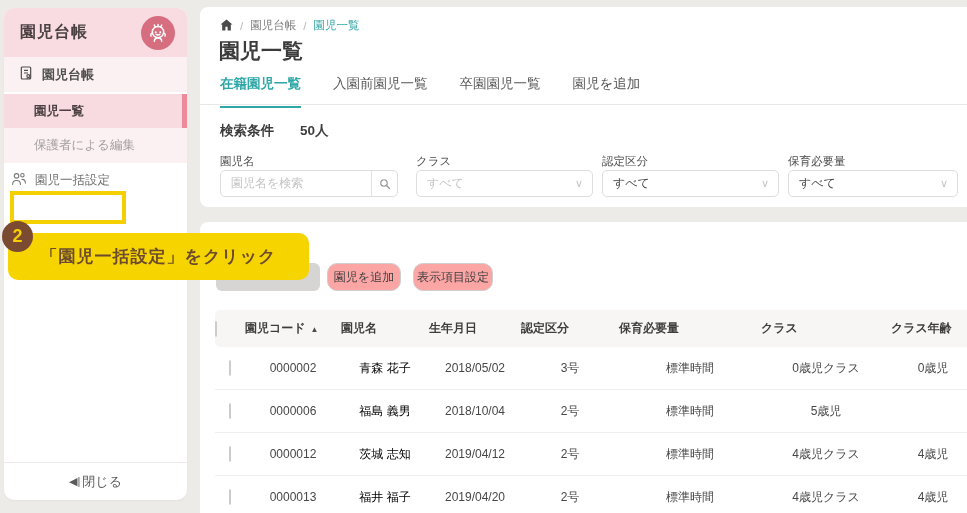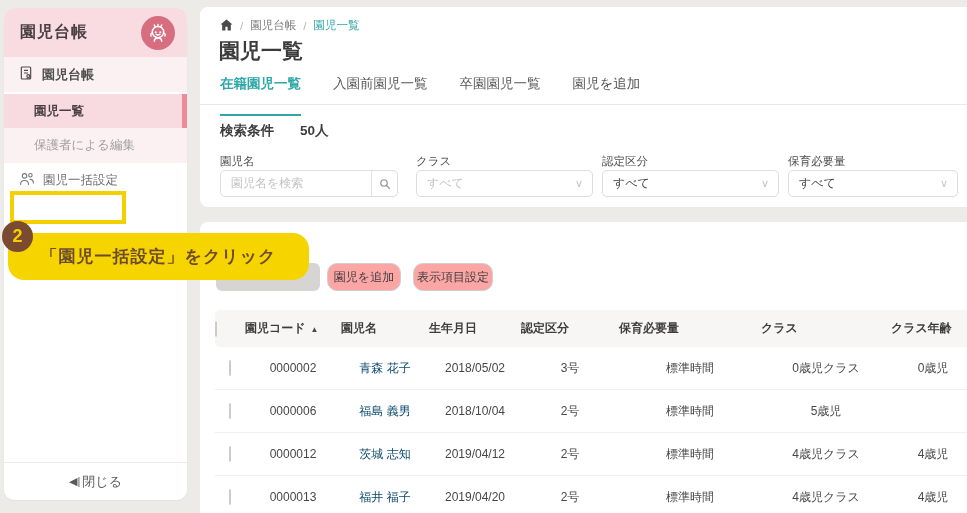--- a/index.html
+++ b/index.html
@@ -35,42 +35,42 @@
   .menu-item {
     height:34px; display:flex; align-items:center; padding-left:30px;
     font-size:12.5px; cursor:pointer; position:relative;
   }
   .menu-item.active { background:#f8dbe1; color:#4a4042; font-weight:bold; }
   .menu-item.active .accent-bar {
     position:absolute; right:0; top:0; width:5px; height:100%; background:#ee8b9b;
   }
   .menu-item.muted { background:#fcf1f2; color:#a3a0a0; height:35px; }
   .menu-item.batch {
-    background:#fff; color:#6f6f6f; padding-left:14px; gap:8px; height:34px;
+    background:#fff; color:#6f6f6f; padding-left:6px; gap:8px; height:34px;
   }
   .sidebar-footer {
     flex:0 0 auto; border-top:1px solid #eceaea; height:38px;
     display:flex; align-items:center; justify-content:center;
     font-size:13px; color:#5a5a5a; cursor:pointer; gap:2px;
   }
   .collapse-glyph { font-size:11px; color:#5a5a5a; }
   
   .highlight-box {
     position:absolute; left:10px; top:191px; width:116px; height:33px;
     border:4px solid #f5d000; z-index:8; pointer-events:none;
   }
   .step-badge {
     position:absolute; left:2px; top:221px; width:31px; height:31px;
     border-radius:50%; background:#7a4b31; color:#f5d000; z-index:10;
     display:flex; align-items:center; justify-content:center;
     font-size:18px; font-weight:bold;
   }
   .callout {
     position:absolute; left:8px; top:233px; width:301px; height:47px;
-    background:#f6d400; border-radius:16px; z-index:9;
+    background:#f6d400; border-radius:10px; z-index:9;
     display:flex; align-items:center; justify-content:center;
     color:#6b4a2f; font-size:17px; font-weight:bold; letter-spacing:1px;
   }
   
   .card-top {
     position:absolute; left:200px; top:7px; width:775px; height:200px;
     background:#fff; border-radius:8px;
   }
   .breadcrumb {
     position:absolute; left:20px; top:11px; display:flex; align-items:center;
@@ -79,21 +79,21 @@
   .breadcrumb .crumb { color:#7c7c7c; cursor:pointer; }
   .breadcrumb .crumb.current { color:#33a6a6; }
   .breadcrumb .sep { color:#b5b5b5; }
   .page-title {
     position:absolute; left:19px; top:30px; font-size:21px; font-weight:bold; color:#3b3b3b;
   }
   .tabs {
     position:absolute; left:20px; top:68px; display:flex; gap:32px;
   }
   .tab {
-    font-size:13.5px; color:#555; padding-bottom:21px; cursor:pointer;
+    font-size:13.5px; color:#555; padding-bottom:13px; cursor:pointer;
   }
   .tab.active { color:#2fa7a7; font-weight:bold; border-bottom:2px solid #2fa7a7; }
   .tabs-divider {
     position:absolute; left:0; top:97px; width:100%; border-bottom:1px solid #e8e8e8;
   }
   .search-head {
     position:absolute; left:20px; top:115px; display:flex; gap:26px;
     font-size:13.5px; font-weight:bold; color:#3d3d3d;
   }
   .filter-label { position:absolute; top:147px; font-size:11.5px; color:#4f4f4f; }
@@ -132,21 +132,21 @@
   .grid-header .hcell.divided::before {
     content:""; position:absolute; left:0; top:9px; bottom:9px; width:1px; background:#e4e2e0;
   }
   .sort-icon { font-size:8px; margin-left:5px; color:#4a4a4a; }
   .rows { position:absolute; left:15px; top:125px; width:760px; }
   .row {
     display:grid; grid-template-columns:30px 96px 88px 92px 98px 142px 130px 84px;
     align-items:center; height:43px; border-bottom:1px solid #efefef; font-size:12px; color:#474747;
   }
   .row .cell { text-align:center; }
-  .row .name { color:#0c4a6e; cursor:pointer; }
+  .row .name { color:#000000; cursor:pointer; }
   .checkbox {
     width:14px; height:14px; border:1.5px solid #ccc; border-radius:3px;
     background:#fff; margin:0 auto; cursor:pointer;
   }
   .cb-head { width:14px; height:14px; border:1.5px solid #ccc; border-radius:3px; background:#fff; margin:0 auto; cursor:pointer; }
 </style>
 </head>
 <body>
 
 <div class="sidebar">

